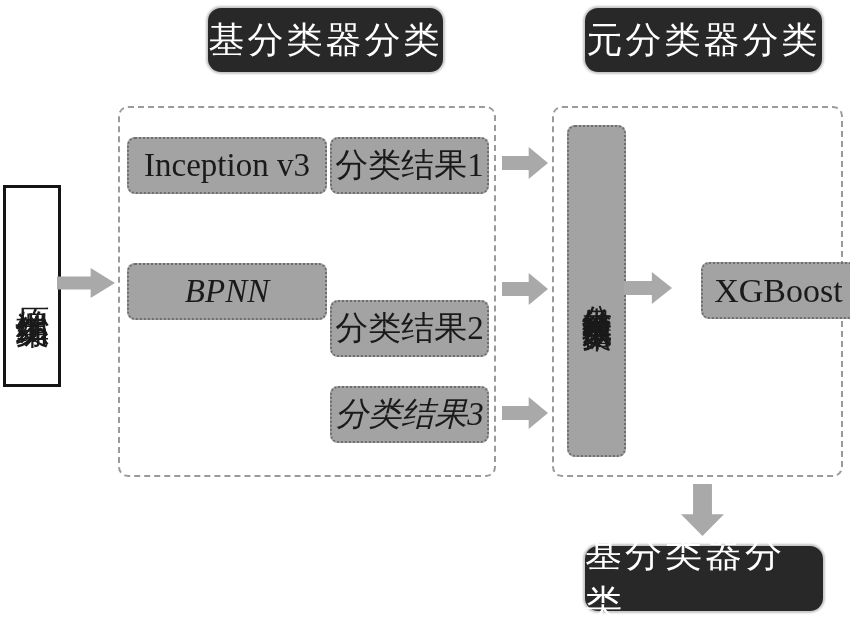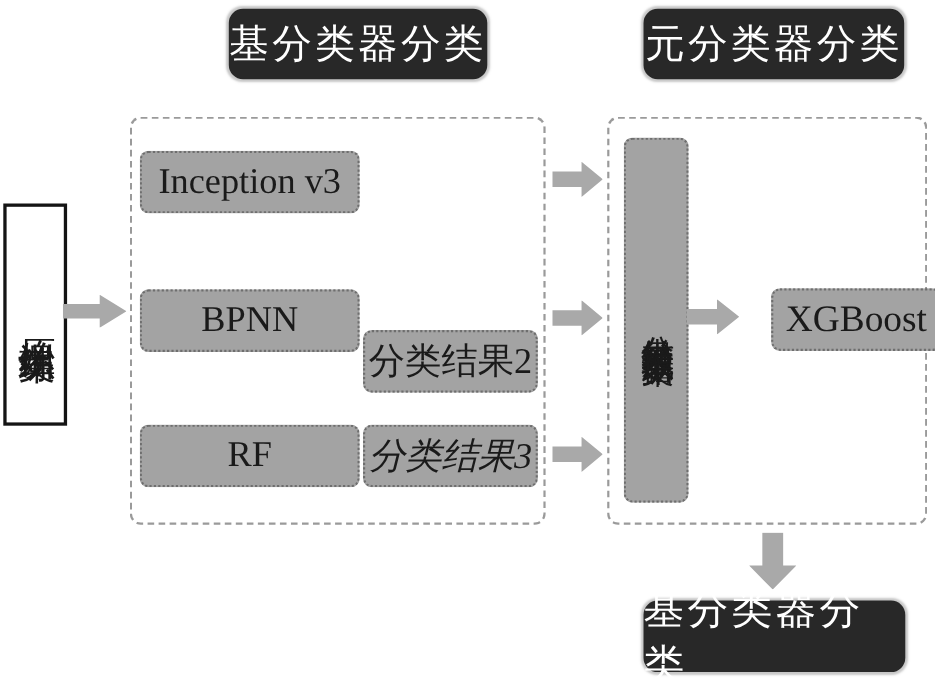--- a/index.html
+++ b/index.html
@@ -37,21 +37,21 @@
   #banner-meta  { left:585px; top:8px;  width:237px; height:64px; }
   #banner-final { left:585px; top:546px; width:238px; height:65px; font-size:37px; }
 
   #train-box { left:3px; top:185px; width:52px; height:196px; }
   #arrow-train { left:57px; top:268px; width:58px; height:30px; }
 
   #container-left  { left:118px; top:106px; width:374px; height:367px; }
   #container-right { left:552px; top:106px; width:287px; height:367px; }
 
   #model-0  { left:127px; top:137px; width:196px; height:53px; }
-  #model-1  { left:127px; top:263px; width:196px; height:53px; }
+  #model-1  { left:127px; top:263px; width:196px; height:53px;font-style:italic; }
   #model-2  { left:127px; top:386px; width:196px; height:53px; }
   #result-0 { left:330px; top:137px; width:155px; height:53px; }
   #result-1 { left:330px; top:263px; width:155px; height:53px;margin-top:37px; }
   #result-2 { left:330px; top:386px; width:155px; height:53px;font-style:italic; }
 
   #arrow-row-0 { left:502px; top:147px; width:46px; height:32px; }
   #arrow-row-1 { left:502px; top:273px; width:46px; height:32px; }
   #arrow-row-2 { left:502px; top:397px; width:46px; height:32px; }
 
   #dataset-box { left:567px; top:125px; width:55px; height:328px; font-size:30px; }
@@ -70,25 +70,25 @@
 
   <div class="train" id="train-box">
     <span class="vtext">原始训练集</span>
   </div>
   <div class="arrow right" id="arrow-train"></div>
 
   <div class="container" id="container-left"></div>
   <div class="container" id="container-right"></div>
 
   <div class="node" id="model-0">Inception v3</div>
+  <div class="node" id="result-0">分类结果1</div>
 
   <div class="node" id="model-1">BPNN</div>
   <div class="node" id="result-1">分类结果2</div>
 
-  <div class="node" id="model-2">RF</div>
   <div class="node" id="result-2">分类结果3</div>
 
   <div class="arrow right" id="arrow-row-0"></div>
   <div class="arrow right" id="arrow-row-1"></div>
   <div class="arrow right" id="arrow-row-2"></div>
 
   <div class="node" id="dataset-box">
     <span class="vtext">分类结果组成新数据集</span>
   </div>
   <div class="arrow right" id="arrow-xgb"></div>

